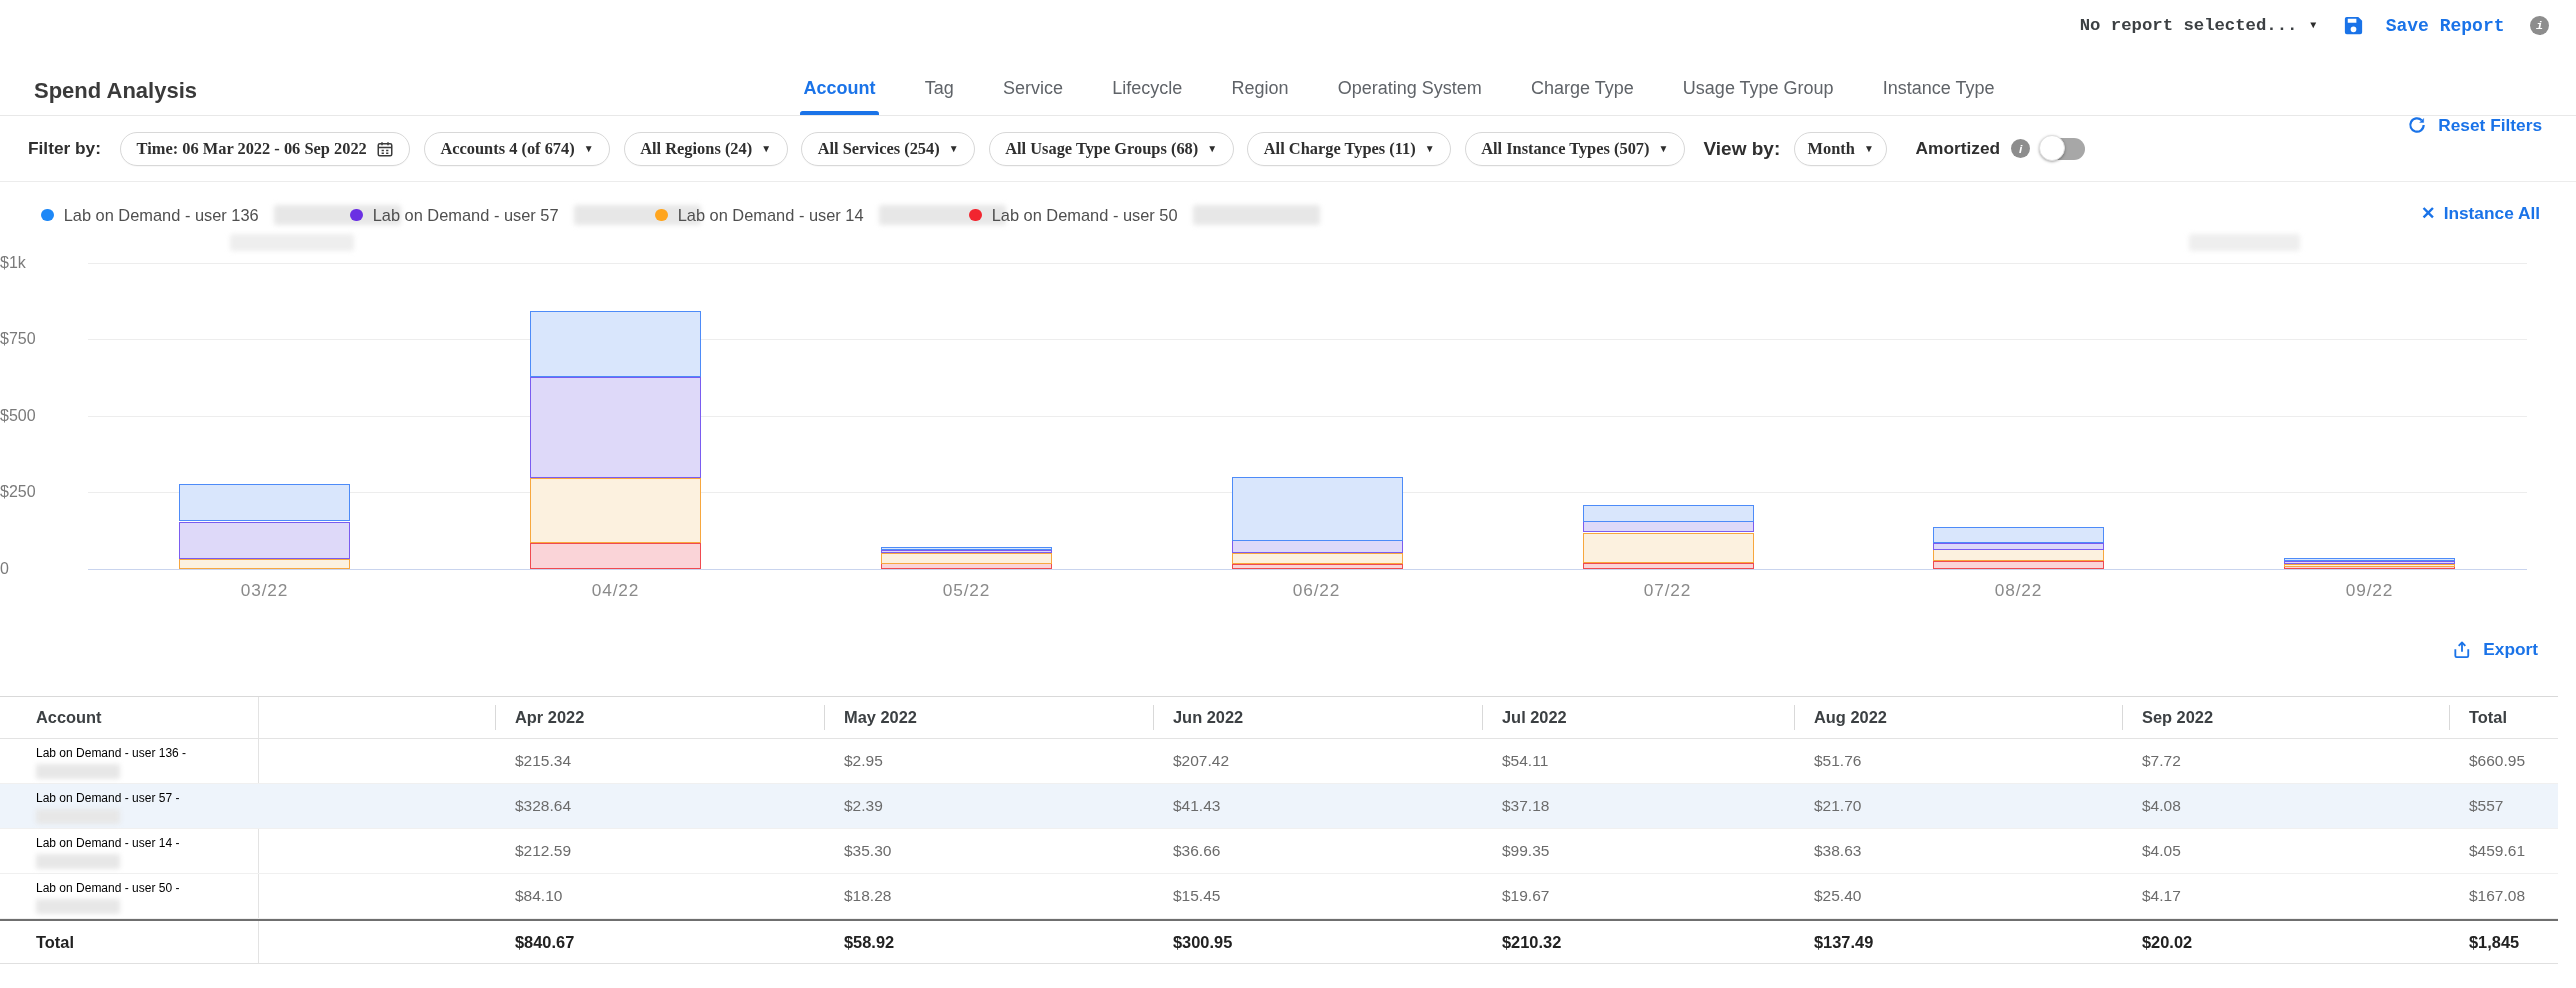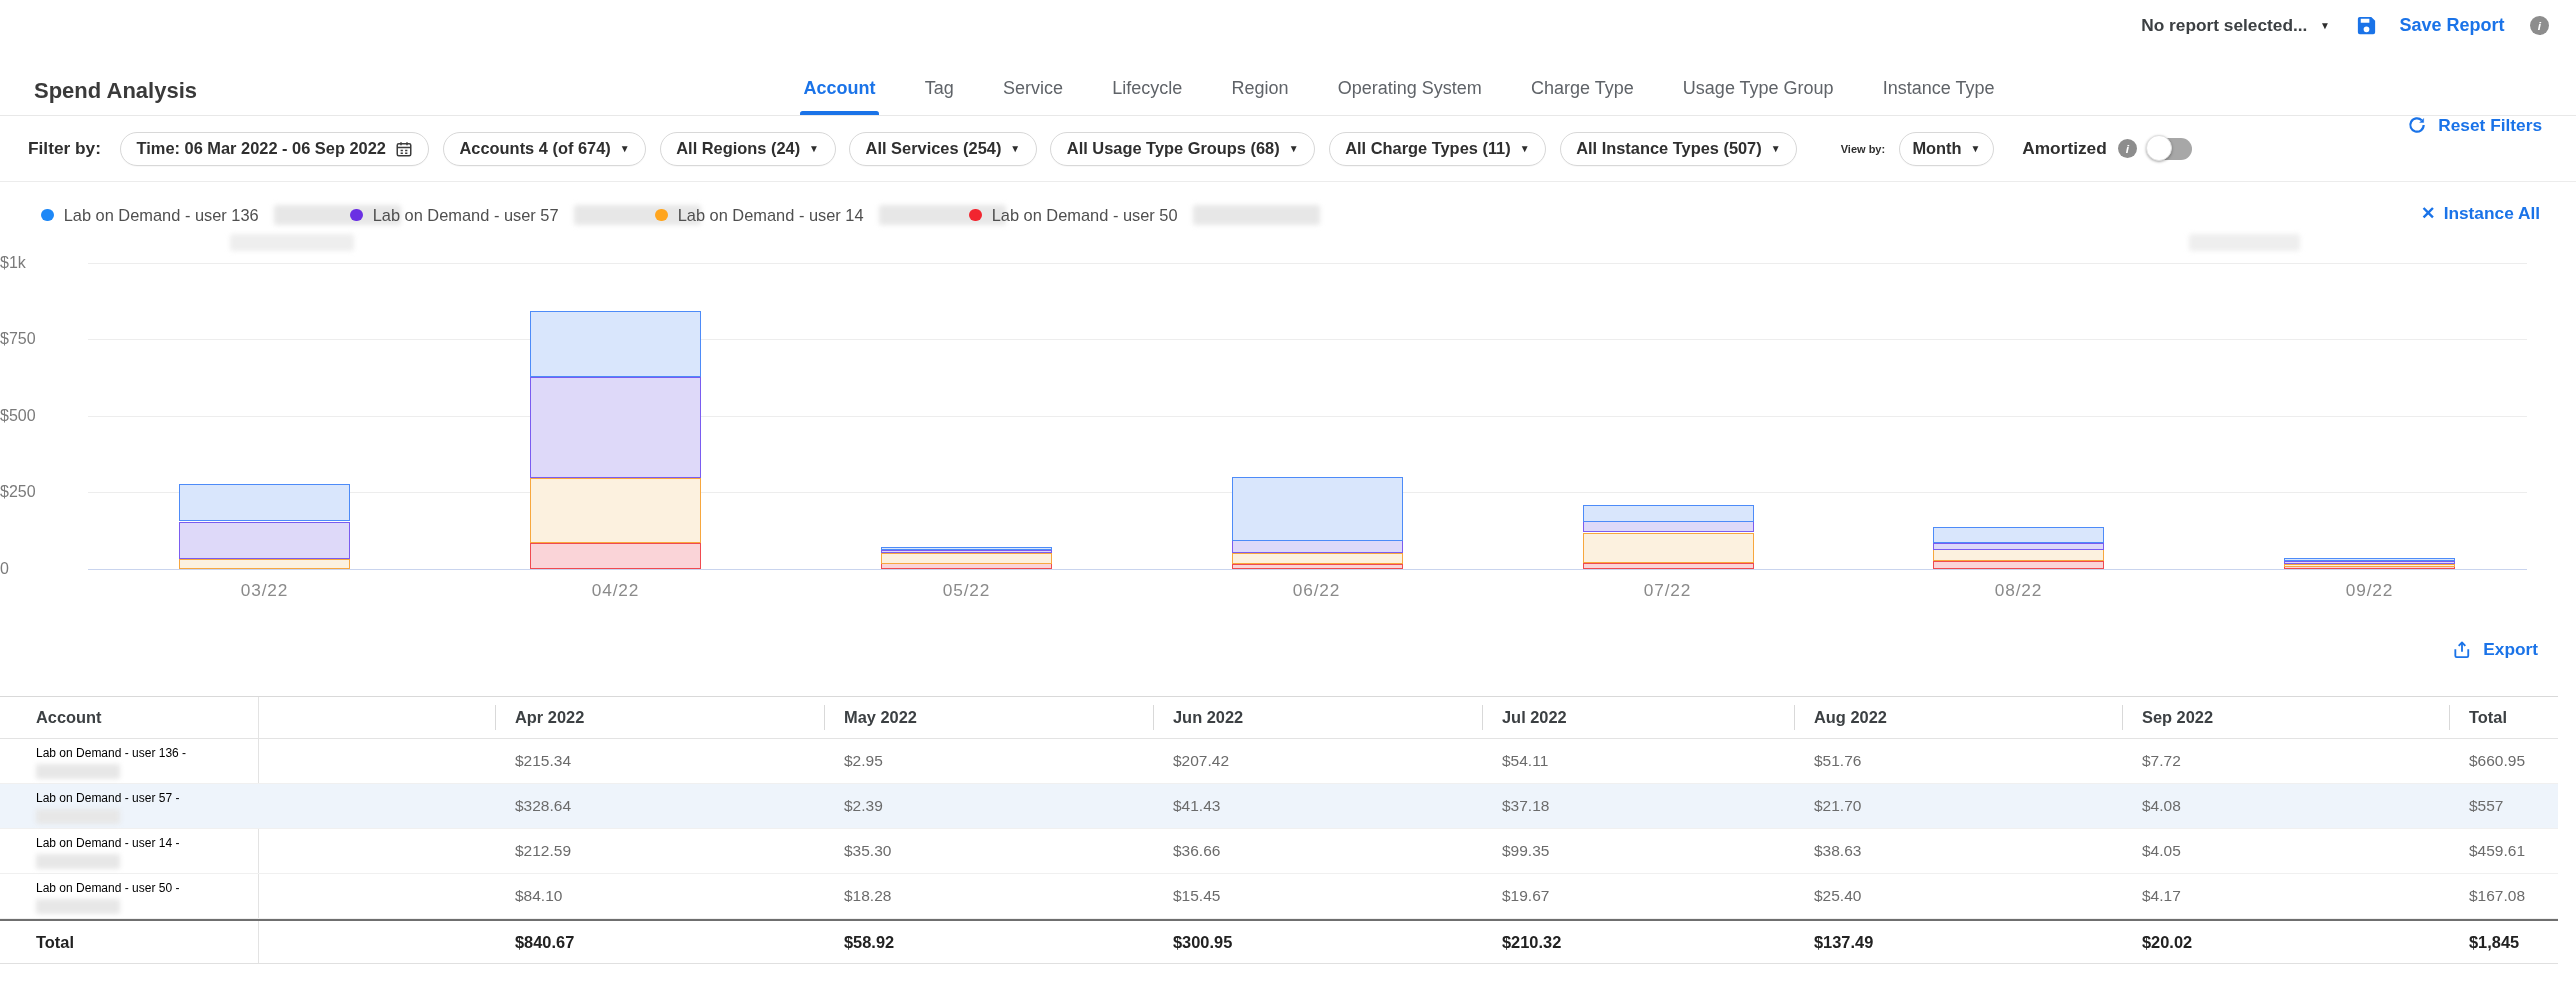--- a/index.html
+++ b/index.html
@@ -2,21 +2,21 @@
 <html style="font-size:14.5px"><head>
 <meta charset="utf-8">
 <style>
   * { margin:0; padding:0; box-sizing:border-box; }
   html,body { background:#ffffff; }
   #app {
     position:relative; width:2576px; height:989px; background:#fff;
     font-family:"Liberation Sans", sans-serif; color:#3c4043; overflow:hidden;
   }
   
-  #topbar { position:absolute; top:0; left:0; right:0; height:51px; }
+  #topbar { position:absolute; top:0; left:0; right:0; height:51px;font-family:Liberation Mono, monospace; }
   #topbar .right { position:absolute; right:27px; top:0; height:51px; display:flex; align-items:center; gap:25.5px; }
   .report-select { display:flex; align-items:center; gap:12.7px; cursor:pointer; }
   .report-select .lbl { font-size:17.3px; font-weight:700; color:#3c4043; }
   .caret { font-size:10px; color:#2d2d2d; }
   .save-btn { display:flex; align-items:center; gap:21px; cursor:pointer; }
   .save-btn .lbl { font-size:18px; font-weight:700; color:#1a73e8; }
   .info-dot { width:19px; height:19px; border-radius:50%; background:#8d8d8d; color:#fff; font-size:11.8px;
     font-weight:700; display:inline-flex; align-items:center; justify-content:center; font-style:italic; }
   
   #titlebar { position:absolute; top:51px; left:0; right:0; height:65px; border-bottom:0.9px solid #e8e8e8; }
@@ -24,22 +24,22 @@
   #tab-bar { position:absolute; left:800px; bottom:0; display:flex; gap:42px; }
   .tab { font-size:18px; color:#5f6368; padding:0 3.6px 16.4px 3.6px; position:relative; cursor:pointer; white-space:nowrap; }
   .tab.active { color:#1a73e8; font-weight:600; }
   .tab.active::after { content:""; position:absolute; left:0; right:0; bottom:0; height:4.5px; border-radius:2.7px 2.7px 0 0; background:#1a73e8; }
   
   #filterbar { position:absolute; top:115px; left:0; right:0; height:67px; border-bottom:0.9px solid #ececec; }
   #filter-row { position:absolute; left:28px; top:0; height:67px; display:flex; align-items:center; gap:13.6px; }
   .filter-label { font-size:17.3px; font-weight:700; color:#2f2f2f; margin-right:5.5px; }
   .pill { height:34px; border:0.9px solid #d8d8d8; border-radius:17.3px; background:#fff; display:flex; align-items:center;
     padding:0 15.5px; gap:9px; cursor:pointer; box-shadow:0 0.9px 0.9px rgba(0,0,0,0.03); white-space:nowrap; }
-  .pill .lbl { font-size:16.4px; font-weight:700; color:#2f2f2f; }
-  .viewby-label { font-size:11px; font-weight:700; color:#2f2f2f; margin-left:30px; }
+  .pill .lbl { font-size:16.4px; font-weight:700; color:#2f2f2f;font-family:Liberation Serif, serif; }
+  .viewby-label { font-size:19px; font-weight:700; color:#2f2f2f; margin-left:5px; }
   .amortized-wrap { display:flex; align-items:center; gap:11px; margin-left:14.5px; }
   .amortized-lbl { font-size:17.3px; font-weight:700; color:#2f2f2f; }
   .toggle { position:relative; width:44px; height:22px; border-radius:11px; background:#a7a7a7; cursor:pointer; }
   .toggle .knob { position:absolute; left:-1.8px; top:-2.7px; width:26px; height:26px; border-radius:50%;
     background:#fff; border:0.9px solid #e0e0e0; box-shadow:0 0.9px 2.7px rgba(0,0,0,0.35); }
   #reset-filters { position:absolute; right:34px; top:0; height:67px; display:flex; gap:11px; cursor:pointer; }
   #reset-filters .lbl { font-size:17.3px; font-weight:700; color:#1a73e8; }
   
   #legendbar { position:absolute; top:183px; left:0; right:0; height:73px; }
   .legend-item { position:absolute; top:22px; display:flex; align-items:center; gap:10px; cursor:pointer; }

